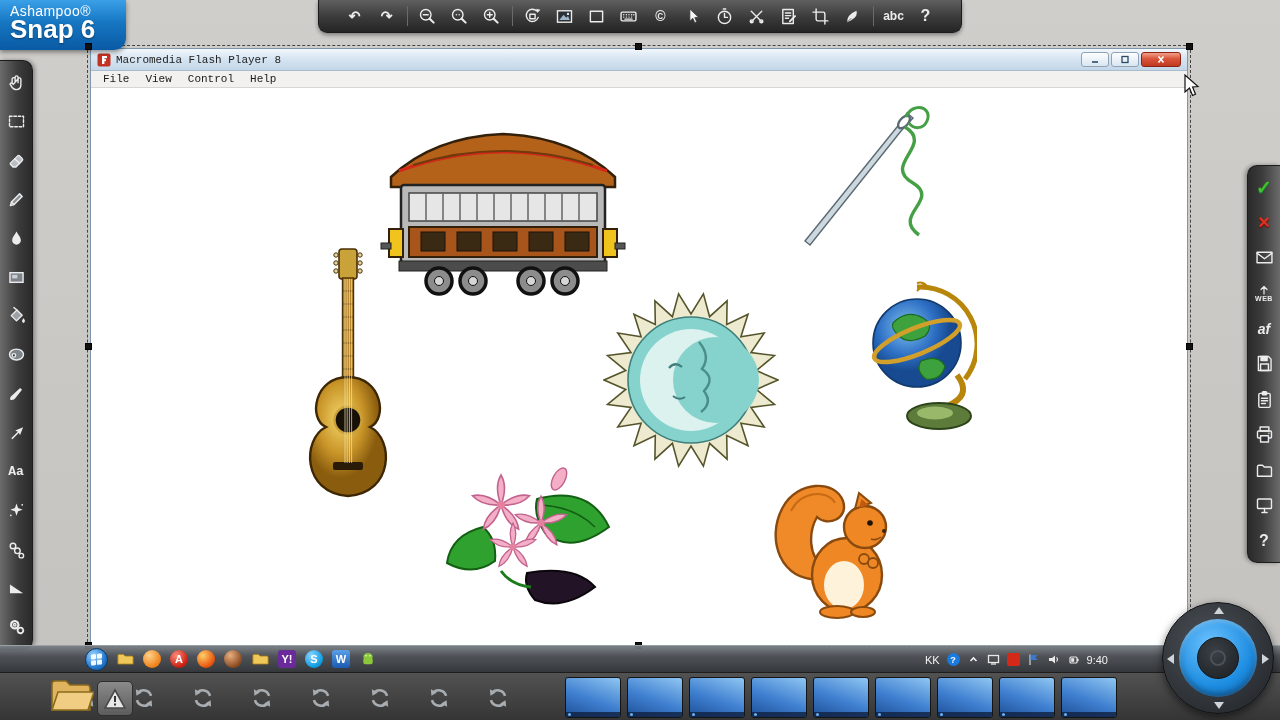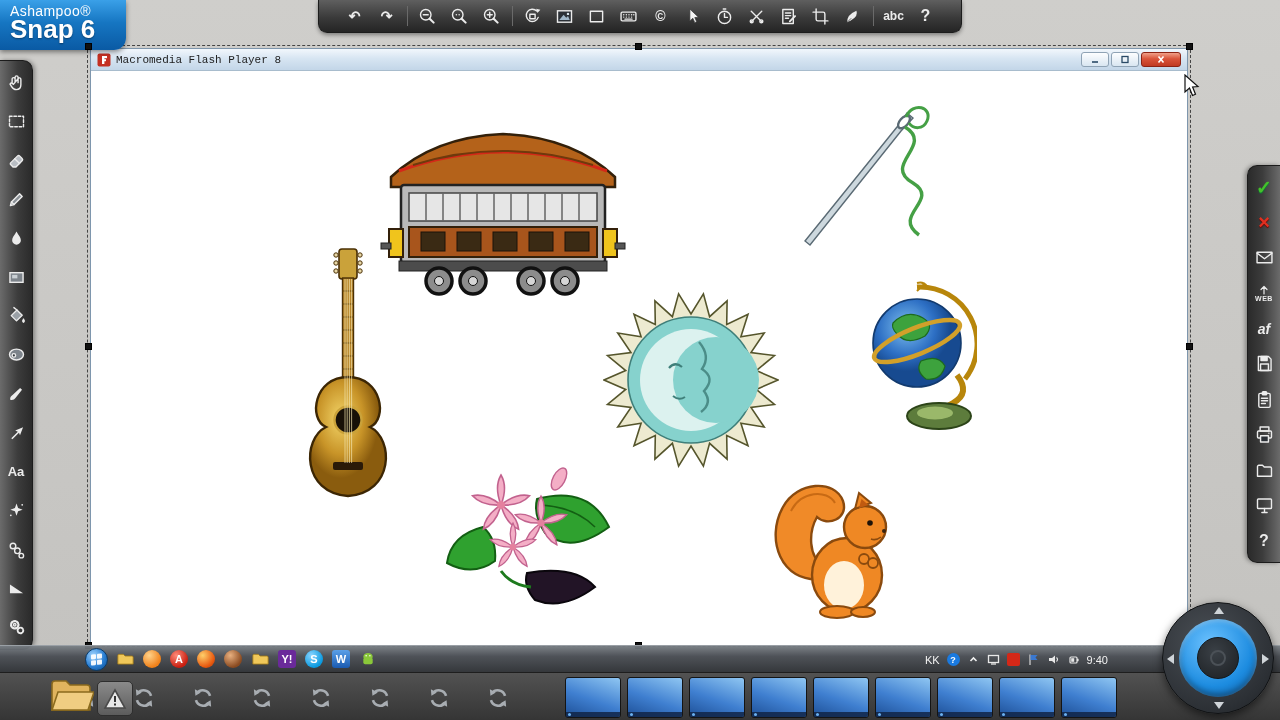--- a/index.html
+++ b/index.html
@@ -21,21 +21,21 @@
   .logo { position:absolute; left:0; top:0; width:126px; height:50px;
     background:linear-gradient(180deg,#3aa0e8,#1676c2 45%,#0a5aa4);
     border-radius:0 0 12px 0; color:#fff; z-index:25; padding:3px 10px; box-shadow:0 2px 5px rgba(0,0,0,.45); }
   .logo .brand { font-size:14px; letter-spacing:.4px; }
   .logo .product { font-size:26px; font-weight:bold; letter-spacing:0; line-height:20px; text-shadow:0 1px 2px rgba(0,0,0,.4); }
 
   
   .left-toolbar { position:absolute; left:0; top:60px; width:33px; height:590px;
     background:linear-gradient(90deg,#6b6b6b,#3c3c3c 55%,#2a2a2a);
     border-radius:0 10px 10px 0; border:1px solid #1c1c1c; border-left:none;
-    display:flex; flex-direction:column; align-items:center; justify-content:space-between; padding:9px 16px; z-index:20; box-shadow:2px 0 4px rgba(0,0,0,.35); }
+    display:flex; flex-direction:column; align-items:center; justify-content:space-between; padding:9px 16px; z-index:20; box-shadow:2px 0 4px rgba(0,0,0,.35);font-family:Liberation Mono, monospace; }
   .right-toolbar { position:absolute; right:0; top:165px; width:33px; height:398px;
     background:linear-gradient(270deg,#6b6b6b,#3c3c3c 55%,#2a2a2a);
     border-radius:10px 0 0 10px; border:1px solid #1c1c1c; border-right:none;
     display:flex; flex-direction:column; align-items:center; justify-content:space-between; padding:8px 0; z-index:20; box-shadow:-2px 0 4px rgba(0,0,0,.35); }
   .st-cell { width:28px; height:26px; display:flex; flex-direction:column; align-items:center; justify-content:center;
     color:#ececec; font-weight:bold; font-size:13px; }
   .st-cell svg { width:21px; height:21px; }
   .g-green { color:#45c02a; font-size:19px; text-shadow:0 1px 1px #083; }
   .g-red { color:#e03020; font-size:20px; text-shadow:0 1px 1px #600; }
   .tiny-label { font-size:7px; font-weight:bold; letter-spacing:.5px; line-height:7px; color:#ececec; }
@@ -420,20 +420,26 @@
               <svg viewBox="0 0 12 9">
                 <rect x="3" y="1.5" width="6" height="6" fill="none" stroke="#2a4a66" stroke-width="1.3"></rect>
               </svg>
             </div>
           <div class="fp-btn close">
               <svg viewBox="0 0 12 9">
                 <path d="M3.5 1.5 L8.5 7.5 M8.5 1.5 L3.5 7.5" stroke="#fff" stroke-width="1.6"></path>
               </svg>
             </div>
         </div>
+      </div>
+      <div class="fp-menubar">
+        <span class="fp-menu">File</span>
+        <span class="fp-menu">View</span>
+        <span class="fp-menu">Control</span>
+        <span class="fp-menu">Help</span>
       </div>
 
       <div class="fp-client">
 
         <svg class="clip" style="left:282px;top:32px" width="260" height="180" viewBox="0 0 260 180">
           <path d="M18,56 Q60,16 130,13 Q200,16 242,56 L242,66 L18,66 Z" fill="#b4621a" stroke="#33200a" stroke-width="2.5"></path>
           <path d="M26,50 Q130,12 234,50" fill="none" stroke="#d42818" stroke-width="3"></path>
           <path d="M40,44 Q130,16 220,44" fill="none" stroke="#6e3a0c" stroke-width="2"></path>
           <rect x="28" y="64" width="204" height="78" rx="3" fill="#b9b9b9" stroke="#222" stroke-width="2.5"></rect>
           <rect x="36" y="72" width="188" height="28" fill="#e6e6e6" stroke="#444" stroke-width="1.5"></rect>

